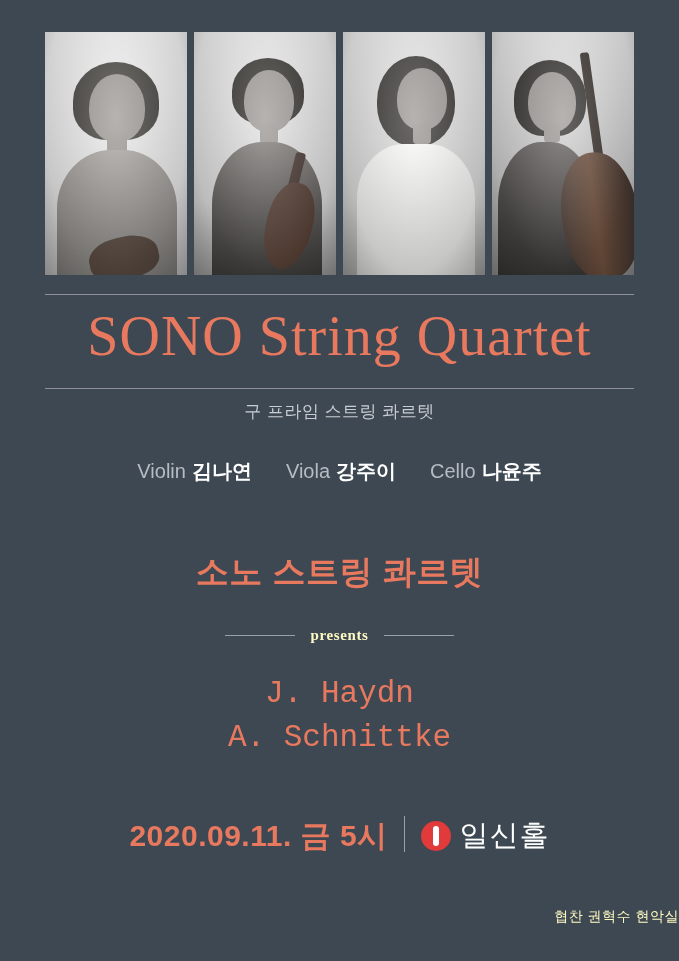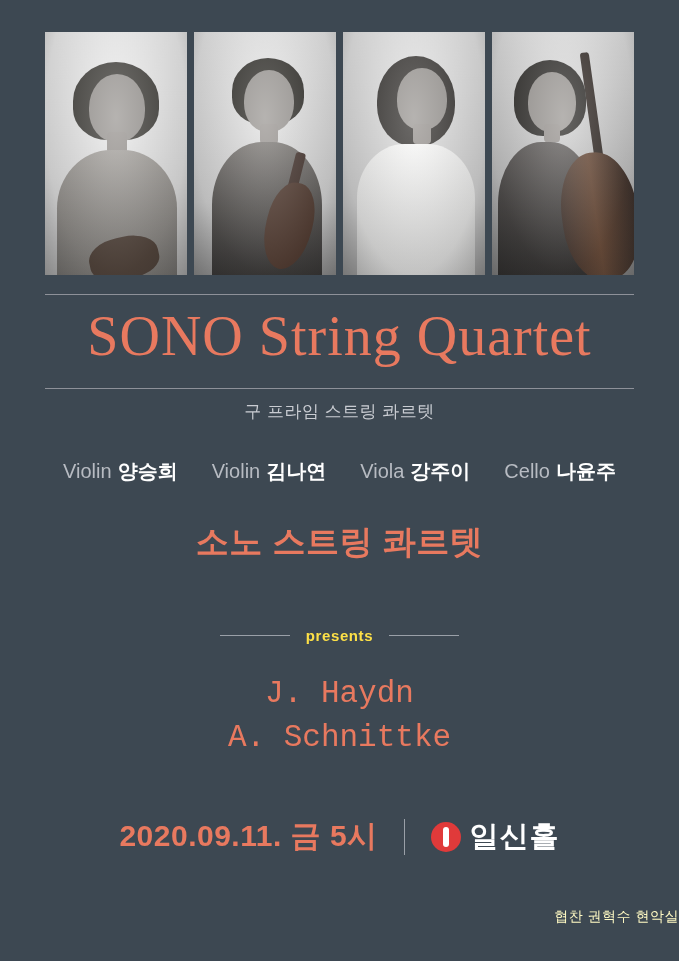--- a/index.html
+++ b/index.html
@@ -169,21 +169,21 @@
     justify-content: center;
     gap: 34px;
     color: #c9ccd2;
     font-size: 20px;
   }
   .member .role { color: #b7bbc2; }
   .member .name { color: #ffffff; font-weight: bold; margin-left: 6px; }
 
   .concert-title {
     position: absolute;
-    top: 520px;
+    top: 550px;
     left: 0;
     width: 100%;
     text-align: center;
     color: #e8795f;
     font-size: 33px;
     font-weight: bold;
     line-height: 1.32;
     letter-spacing: 0.5px;
   }
 
@@ -196,24 +196,24 @@
     align-items: center;
     justify-content: center;
     gap: 16px;
   }
   .presents-wrap .dash {
     width: 70px;
     height: 1px;
     background: #9aa0a8;
   }
   .presents {
-    font-family: Liberation Sans, sans-serif;
+    font-family: Liberation Serif, serif;
     font-size: 15px;
     font-weight: bold;
-    color: #fde047;
+    color: #fef9c3;
     letter-spacing: 0.6px;
   }
 
   .composers {
     position: absolute;
     top: 672px;
     left: 0;
     width: 100%;
     text-align: center;
     font-family: Liberation Mono, monospace;
@@ -221,23 +221,23 @@
     color: #e8795f;
     line-height: 1.42;
   }
 
   .footer-row {
     position: absolute;
     top: 816px;
     left: 0;
     width: 100%;
     display: flex;
-    align-items: center;
+    align-items: flex-start;
     justify-content: center;
-    gap: 26px;
+    gap: 16px;
   }
   .date {
     color: #e8795f;
     font-size: 30px;
     font-weight: bold;
     letter-spacing: 0.5px;
   }
   .divider-v {
     width: 1px;
     height: 36px;
@@ -261,21 +261,21 @@
     left: 12px;
     top: 5px;
     width: 6px;
     height: 20px;
     background: #ffffff;
     border-radius: 3px;
   }
   .venue-name {
     color: #ffffff;
     font-size: 29px;
-    font-weight: bold;
+    font-weight: normal;
     letter-spacing: 1px;
   }
 
   .sponsor {
     position: absolute;
     top: 908px;
     left: 0;
     width: 100%;
     text-align: right;
     color: #fef9c3;
@@ -342,23 +342,20 @@
   <div class="rule top"></div>
 
   <div class="title">SONO String Quartet</div>
 
   <div class="rule bottom"></div>
 
   <div class="subtitle-ko">구 프라임 스트링 콰르텟</div>
 
   <div class="members">
     <div class="member">
-      <span class="role">Violin</span><span class="name">양승희</span>
-    </div>
-    <div class="member">
       <span class="role">Violin</span><span class="name">김나연</span>
     </div>
     <div class="member">
       <span class="role">Viola</span><span class="name">강주이</span>
     </div>
     <div class="member">
       <span class="role">Cello</span><span class="name">나윤주</span>
     </div>
   </div>
 

